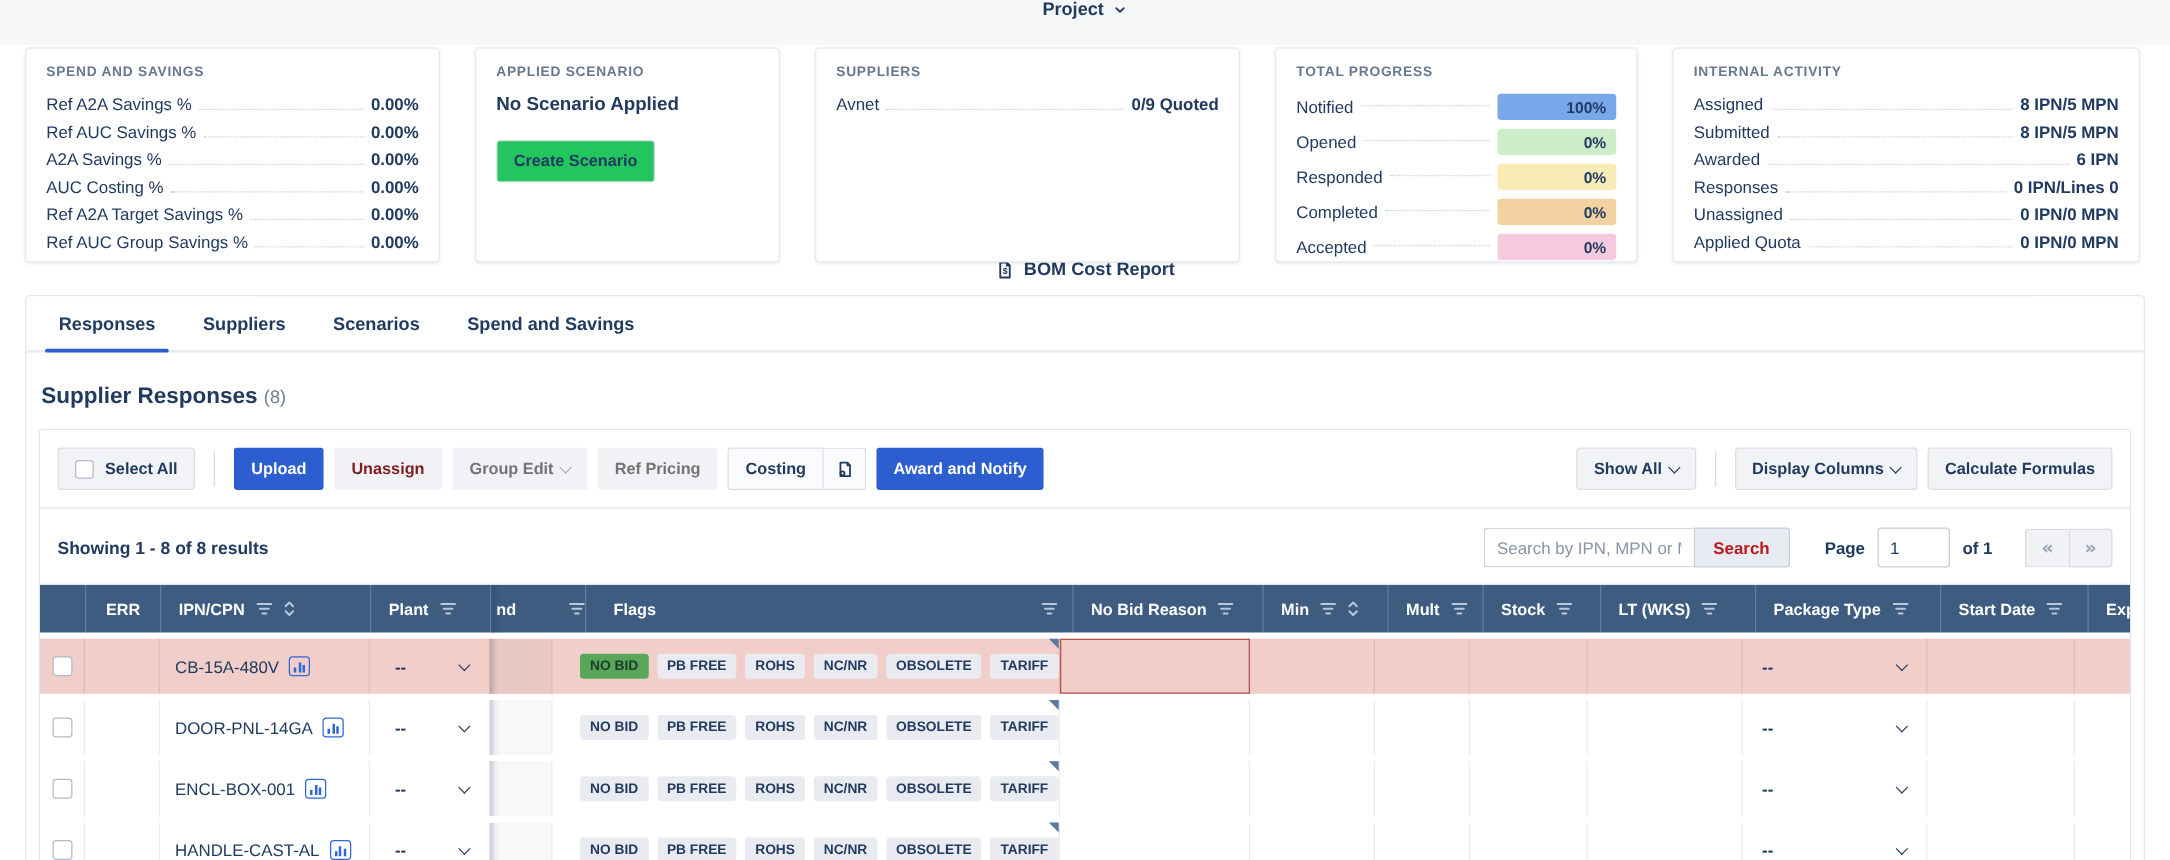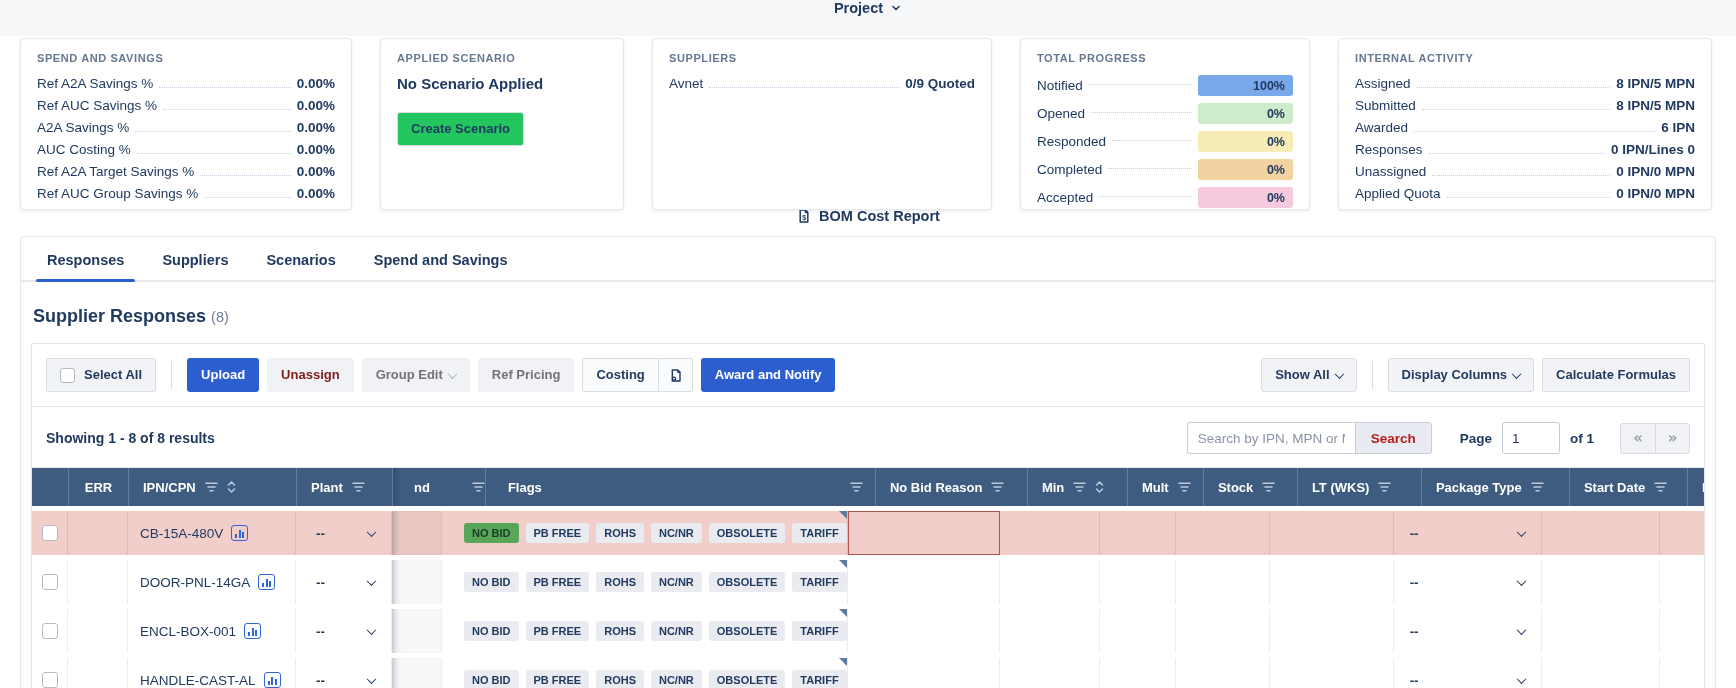--- a/index.html
+++ b/index.html
@@ -347,21 +347,21 @@
           <svg width="9" height="14" viewBox="0 0 9 14" fill="none" stroke="#b9c8da" stroke-width="1.5" stroke-linecap="round" stroke-linejoin="round">
               <path d="M1.5 5l3-3 3 3M1.5 9l3 3 3-3"></path>
             </svg>
         </div>
         <div class="th c-plant">
           <span>Plant</span>
           <svg width="13" height="10" viewBox="0 0 13 10" stroke="#b9c8da" stroke-width="1.6" stroke-linecap="round">
               <path d="M1 1.2h11M3 5h7M5 8.8h3"></path>
             </svg>
         </div>
-        <div class="th c-nd" style="padding-left:21px;gap:42px;">
+        <div class="th c-nd" style="padding-left:4px;gap:42px;">
           <span>nd</span>
           <svg width="13" height="10" viewBox="0 0 13 10" stroke="#b9c8da" stroke-width="1.6" stroke-linecap="round">
               <path d="M1 1.2h11M3 5h7M5 8.8h3"></path>
             </svg>
         </div>
         <div class="th c-flags">
           <span>Flags</span>
           <svg width="13" height="10" viewBox="0 0 13 10" stroke="#b9c8da" stroke-width="1.6" stroke-linecap="round">
               <path d="M1 1.2h11M3 5h7M5 8.8h3"></path>
             </svg>

